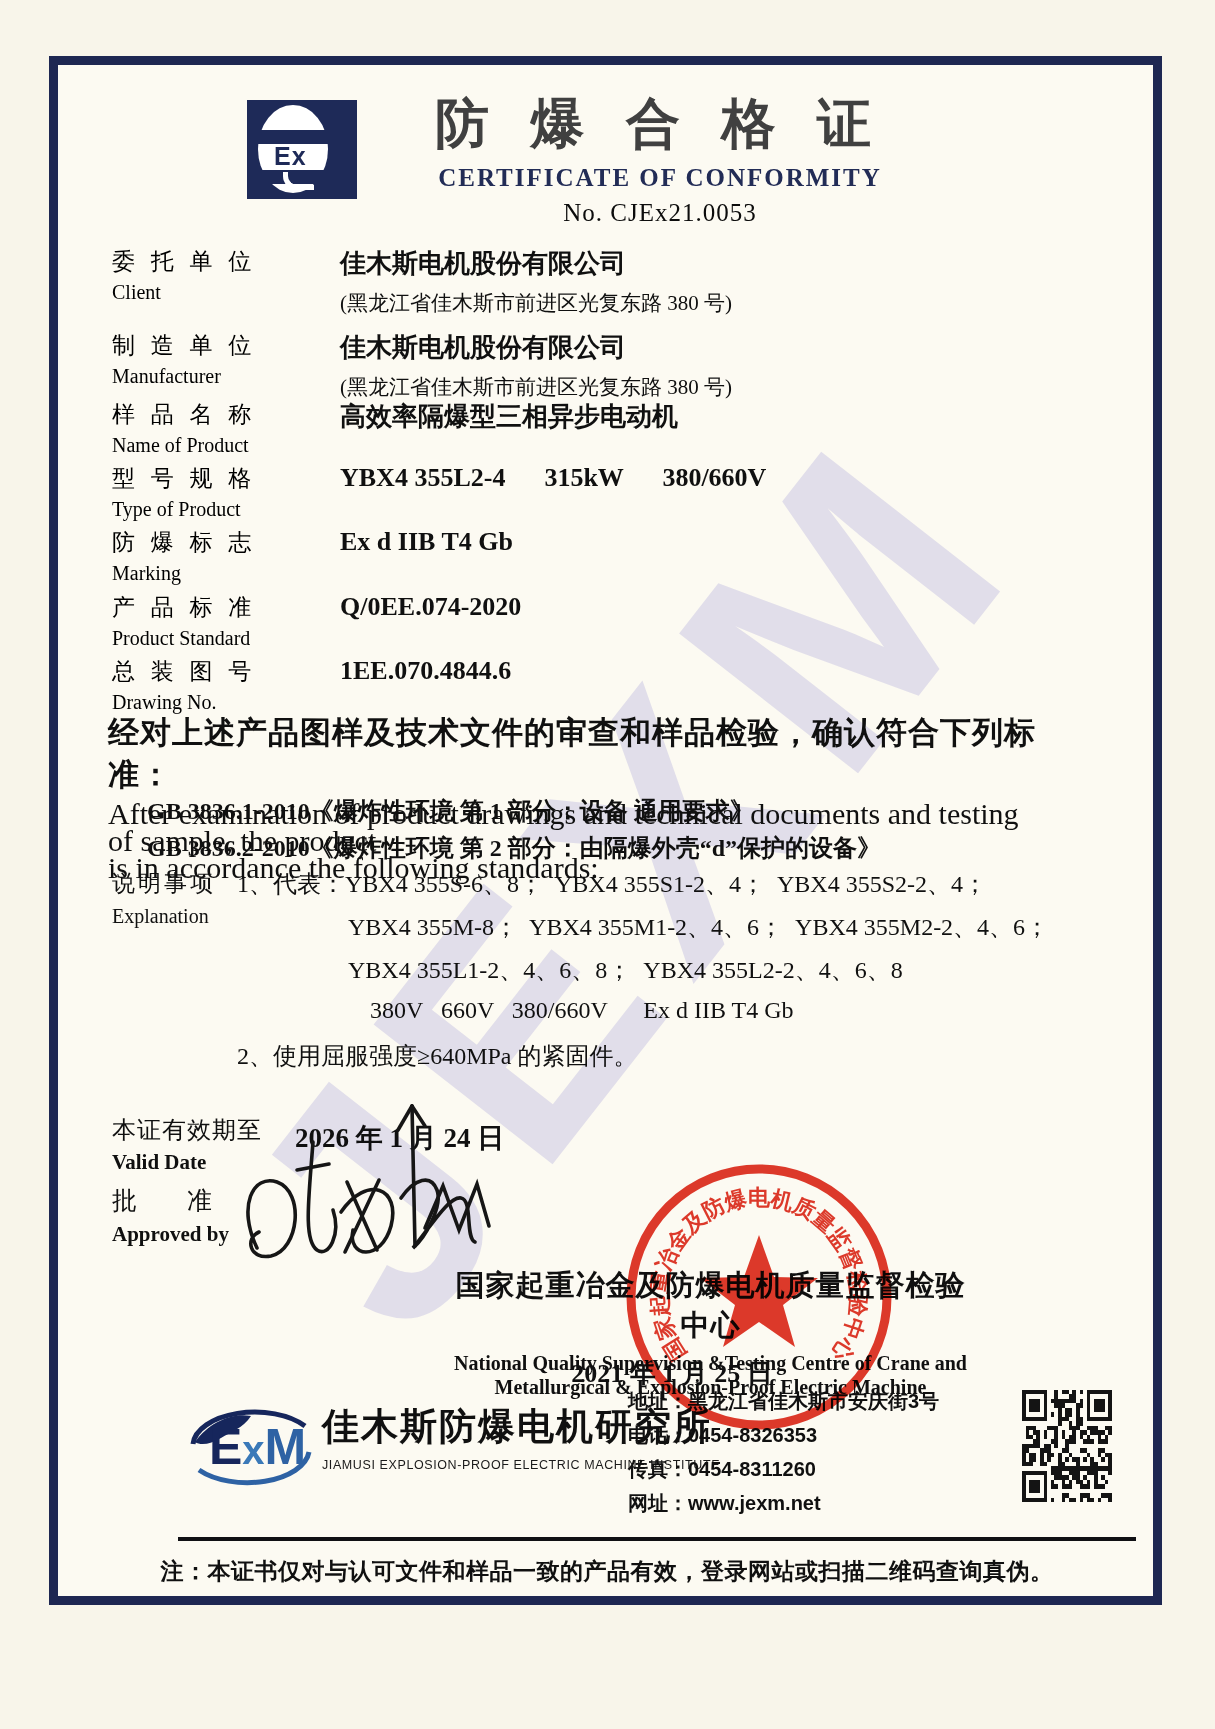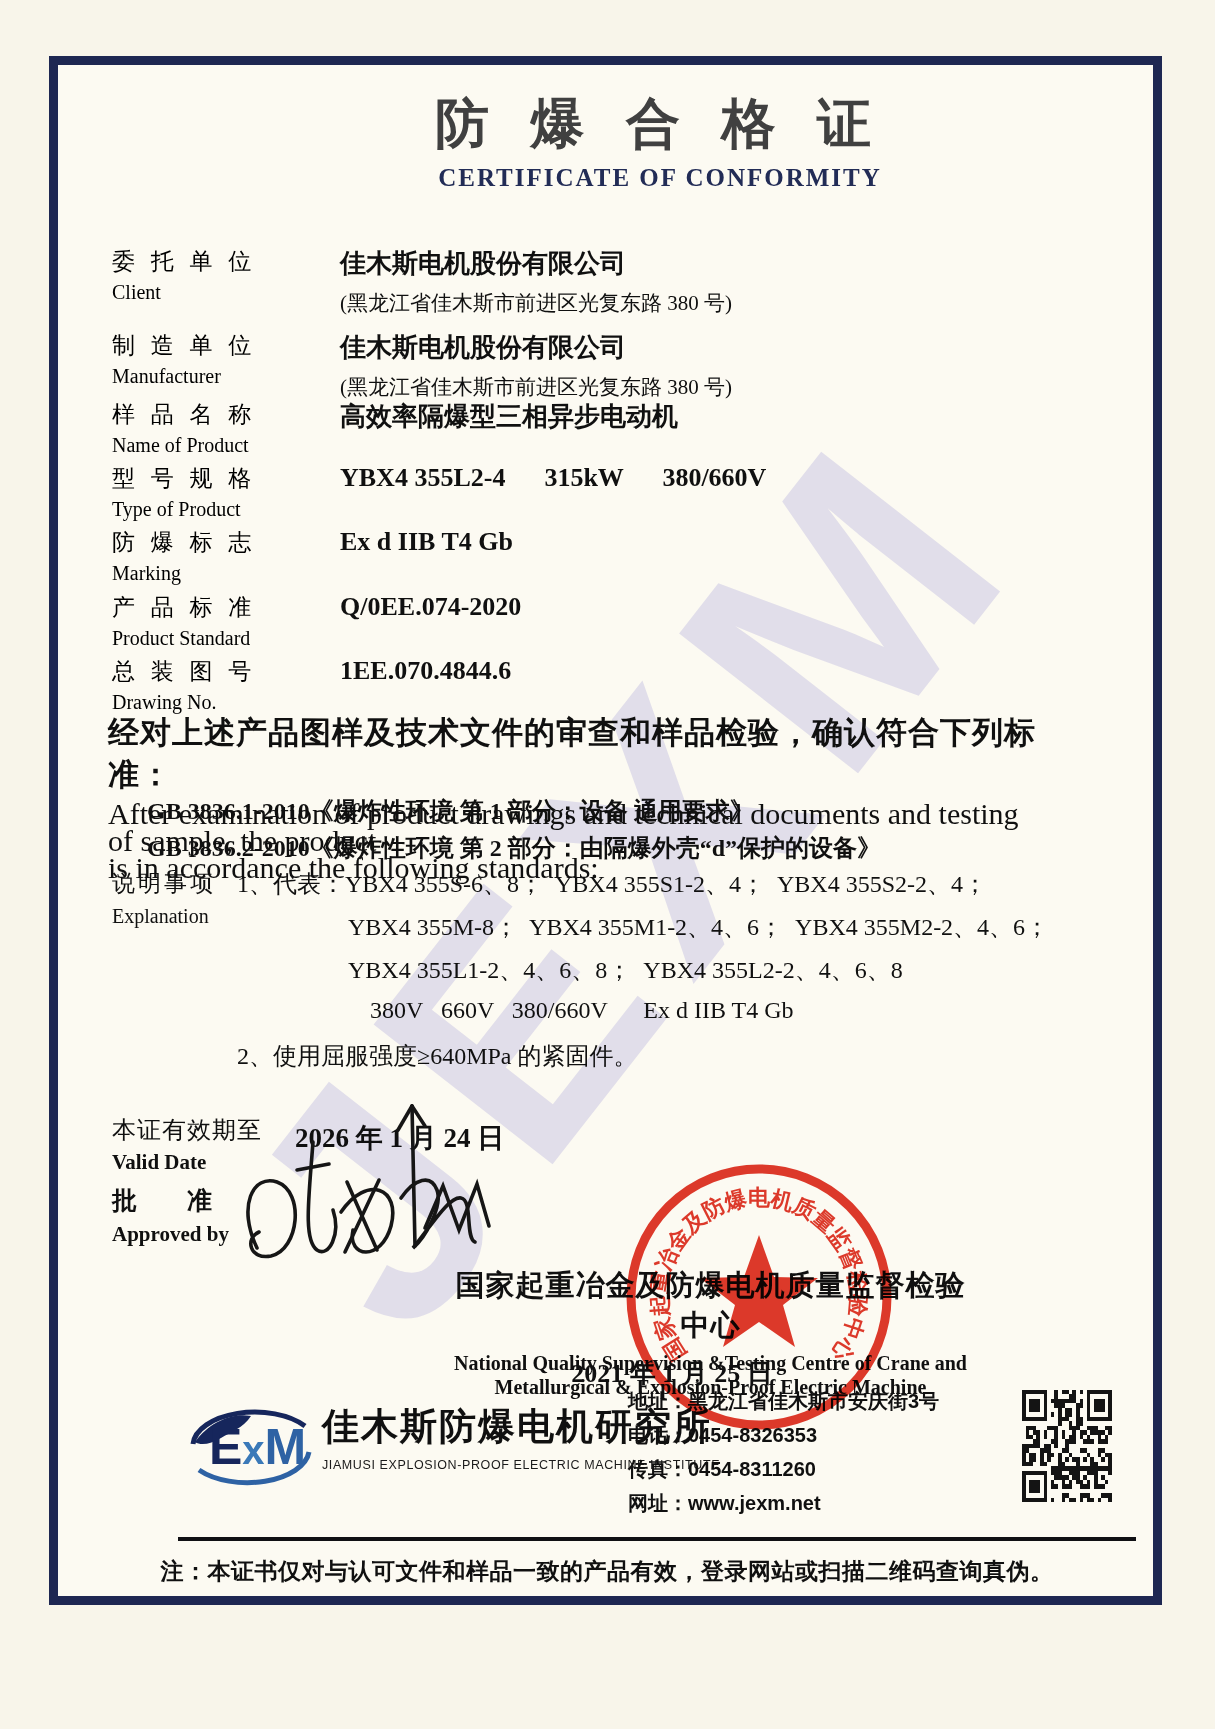--- a/index.html
+++ b/index.html
@@ -59,21 +59,21 @@
 
   
   .xlabel-cn{left:112px;top:868px;font-size:23px;letter-spacing:3px;}
   .xlabel-en{left:112px;top:905px;font-size:20px;}
   .xline{font-size:24px;font-weight:400;}
 
   
   .vlabel-cn{left:112px;top:1114px;font-size:24px;letter-spacing:1px;}
   .vlabel-en{left:112px;top:1150px;font-size:21px;font-weight:bold;}
   .vvalue{left:295px;top:1120px;font-size:27px;font-weight:bold;}
-  .alabel-cn{left:112px;top:1184px;font-size:25px;font-weight:bold;}
+  .alabel-cn{left:112px;top:1184px;font-size:25px;}
   .alabel-en{left:112px;top:1222px;font-size:21px;font-weight:bold;}
   #signature{left:225px;top:1078px;width:280px;height:225px;z-index:4;}
 
   
   #authority{left:448px;top:1266px;width:525px;text-align:center;z-index:2;}
   #authority .cn{font-size:29px;font-weight:bold;letter-spacing:1px;}
   #authority .en{font-size:20px;font-weight:bold;line-height:24px;margin-top:5px;}
   #issue-date{left:452px;top:1356px;width:440px;text-align:center;font-size:26px;font-weight:600;z-index:2;}
 
   
@@ -103,24 +103,32 @@
 </style>
 </head>
 <body>
 
 <div id="page">
 
   <div id="watermark">JEXM</div>
 
   <div id="frame"></div>
 
+  <div id="exmark" class="abs z2">
+    <div class="oval"></div>
+    <div class="bar b1"></div>
+    <div class="bar b2"></div>
+    <div class="ex">Ex</div>
+    <div class="jhook"></div>
+  </div>
 
   <div id="titleblock" class="abs z2">
     <div class="title-cn">防 爆 合 格 证</div>
     <div class="title-en">CERTIFICATE OF CONFORMITY</div>
+    <div class="cert-no">No.  CJEx21.0053</div>
   </div>
 
   <div class="abs z2 fieldrow" style="top:246px">
     <div class="flabel">
         <div class="cn">委 托 单 位</div>
       <div class="en">Client</div>
       </div>
     <div class="fval">
         <div class="v1">佳木斯电机股份有限公司</div>
       <div class="v2">(黑龙江省佳木斯市前进区光复东路 380 号)</div>

